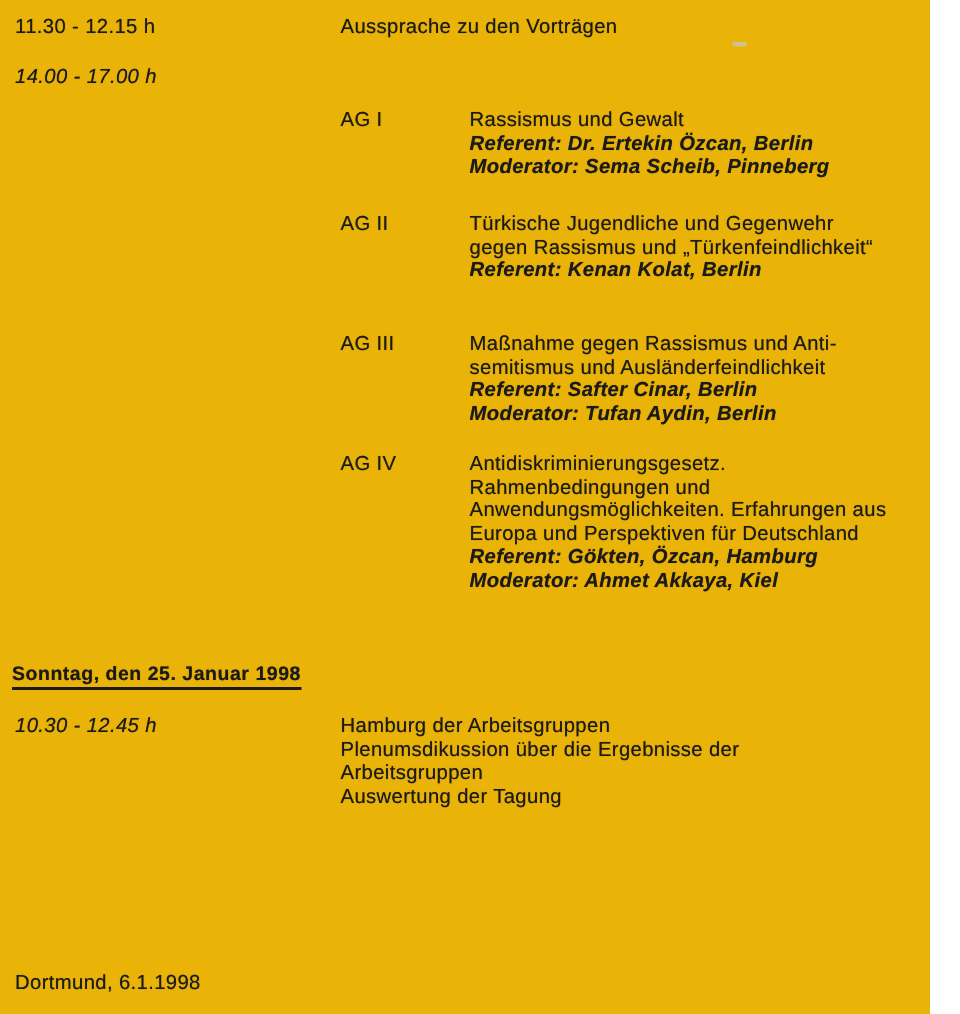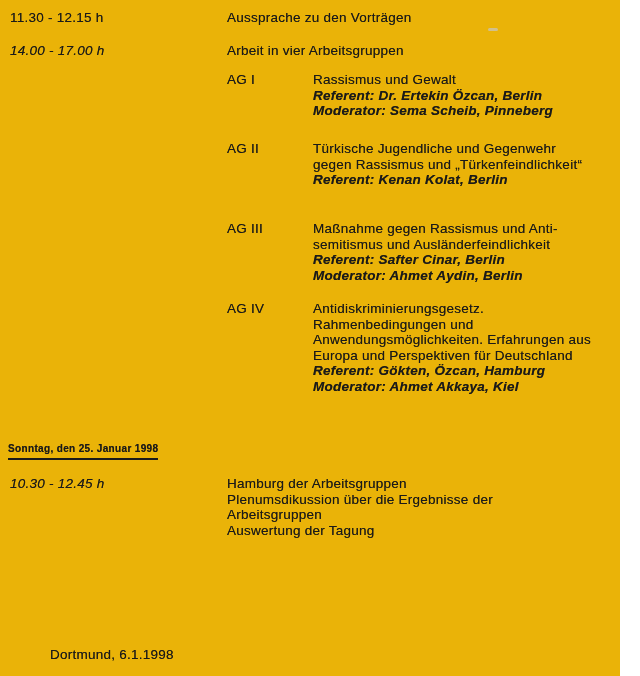--- a/index.html
+++ b/index.html
@@ -21,30 +21,30 @@
   }
   .abs { position: absolute; }
   .col-time { position: absolute; left: 10px; white-space: nowrap; }
   .col-act  { position: absolute; left: 227px; white-space: nowrap; }
   .col-desc { position: absolute; left: 313px; white-space: nowrap; }
   .italic { font-style: italic; }
   .bi { font-weight: bold; font-style: italic; }
   .heading {
     position: absolute; left: 8px;
     font-weight: bold;
-    font-size: 10px;
+    font-size: 13px;
     letter-spacing: 0.35px;
     white-space: nowrap;
   }
   .heading .u {
     display: inline-block;
     padding-bottom: 1px;
     border-bottom: 2px solid #1a1a1a;
   }
-  .footer-line { position: absolute; left: 10px; white-space: nowrap; margin-left: 40px; }
+  .footer-line { position: absolute; left: 10px; white-space: nowrap; }
   .artifact {
     position: absolute;
     left: 488px; top: 28px;
     width: 10px; height: 3px;
     background: #c6c6c6;
     border-radius: 2px;
     opacity: 0.7;
   }
 </style>
 </head>
@@ -52,21 +52,20 @@
 
 <div class="page">
 
   <div class="abs" style="top:10px; left:0; right:0; height:16px;">
     <span class="col-time">11.30 - 12.15 h</span>
     <span class="col-act">Aussprache zu den Vorträgen</span>
   </div>
 
   <div class="abs" style="top:43px; left:0; right:0; height:16px;">
     <span class="col-time italic">14.00 - 17.00 h</span>
-    <span class="col-act">Arbeit in vier Arbeitsgruppen</span>
   </div>
 
   <div class="abs" style="top:72px; left:0; right:0;">
     <span class="col-act">AG I</span>
     <div class="col-desc">
       <div>Rassismus und Gewalt</div>
       <div class="bi">Referent: Dr. Ertekin Özcan, Berlin</div>
       <div class="bi">Moderator: Sema Scheib, Pinneberg</div>
     </div>
   </div>
@@ -79,21 +78,21 @@
       <div class="bi">Referent: Kenan Kolat, Berlin</div>
     </div>
   </div>
 
   <div class="abs" style="top:221px; left:0; right:0;">
     <span class="col-act">AG III</span>
     <div class="col-desc">
       <div>Maßnahme gegen Rassismus und Anti-</div>
       <div>semitismus und Ausländerfeindlichkeit</div>
       <div class="bi">Referent: Safter Cinar, Berlin</div>
-      <div class="bi">Moderator: Ahmet Aydin, Berlin</div>
+      <div class="bi">Moderator: Tufan Aydin, Berlin</div>
     </div>
   </div>
 
   <div class="abs" style="top:301px; left:0; right:0;">
     <span class="col-act">AG IV</span>
     <div class="col-desc">
       <div>Antidiskriminierungsgesetz.</div>
       <div>Rahmenbedingungen und</div>
       <div>Anwendungsmöglichkeiten. Erfahrungen aus</div>
       <div>Europa und Perspektiven für Deutschland</div>

